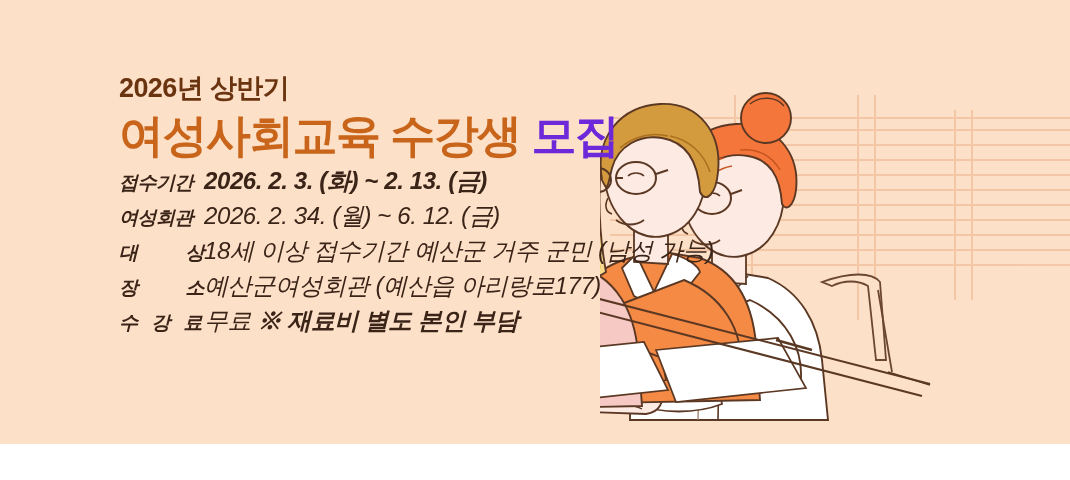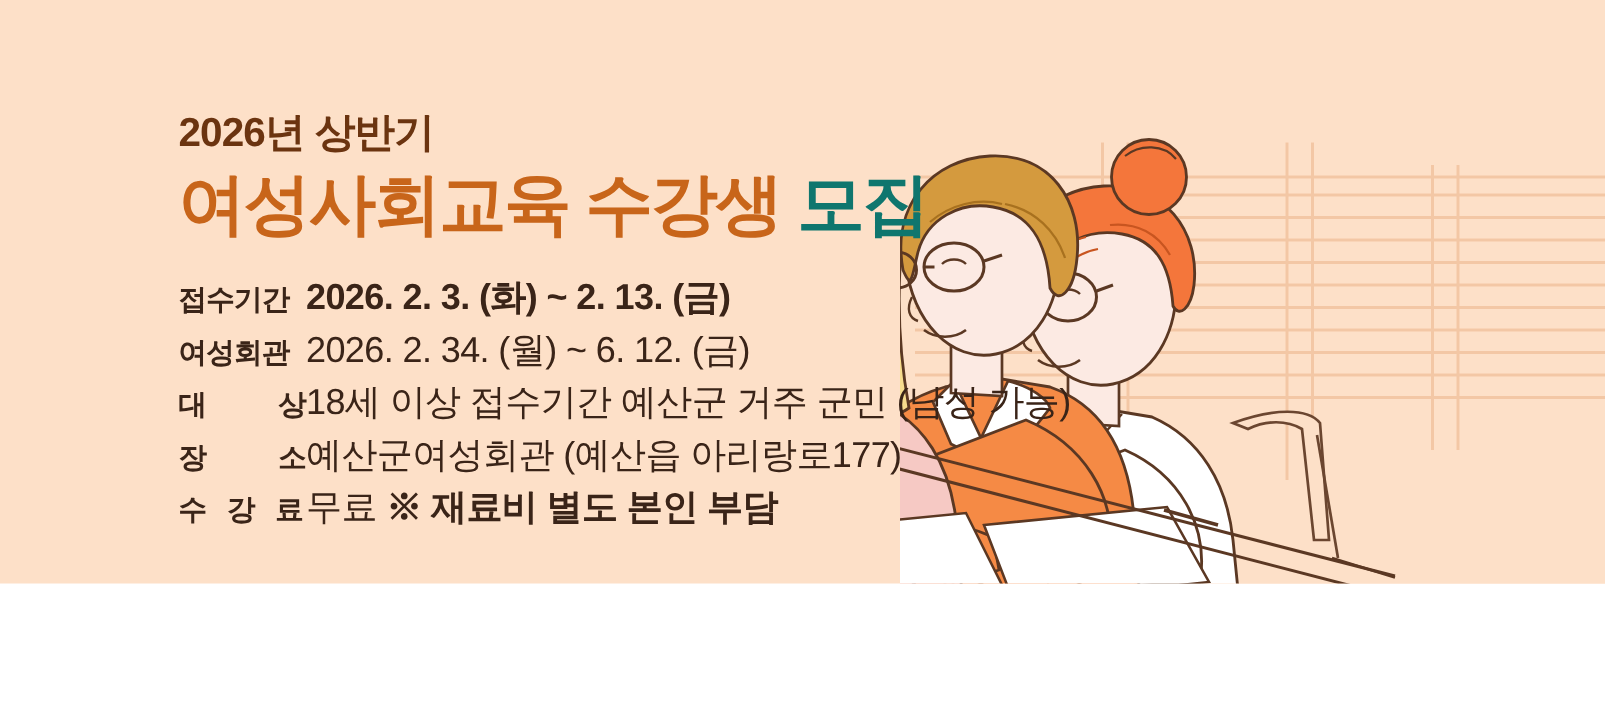--- a/index.html
+++ b/index.html
@@ -2,21 +2,21 @@
 <html><head>
 <meta charset="utf-8">
 <style>
   * { margin:0; padding:0; box-sizing:border-box; }
   html, body {
     width:1070px; height:480px;
     font-family:"Liberation Sans", sans-serif;
   }
   #banner {
     position:relative;
-    width:1070px; height:389px;
+    width:1070px; height:444px;
     background:#FDE0C8;
     overflow:hidden;
   }
 
   
   #illustration {
     position:absolute;
     left:600px; top:0;
     width:470px; height:480px;
     overflow:hidden;
@@ -39,24 +39,24 @@
   }
   #headline {
     margin-top:6px;
     font-size:45px;
     font-weight:bold;
     letter-spacing:-1.6px;
     line-height:1.14;
     white-space:nowrap;
   }
   #headline .accent { color:#C8651A; }
-  #headline .dark   { color:#0f766e;font-family:Liberation Mono, monospace; }
+  #headline .dark   { color:#6d28d9;font-family:Liberation Mono, monospace; }
 
   #info-list {
-    margin-top:17px;
+    font-style:italic;
   }
   .info-row {
     display:flex;
     align-items:baseline;
     height:35px;
     white-space:nowrap;
   }
   .info-label {
     width:85px;
     flex:0 0 85px;

